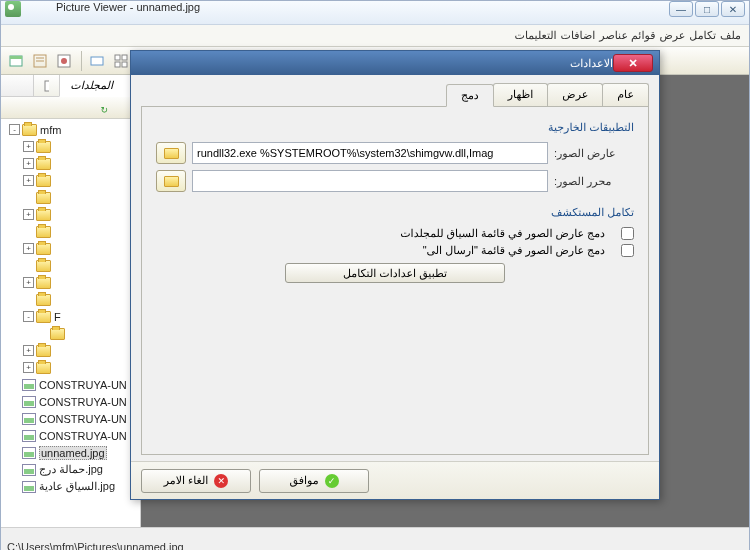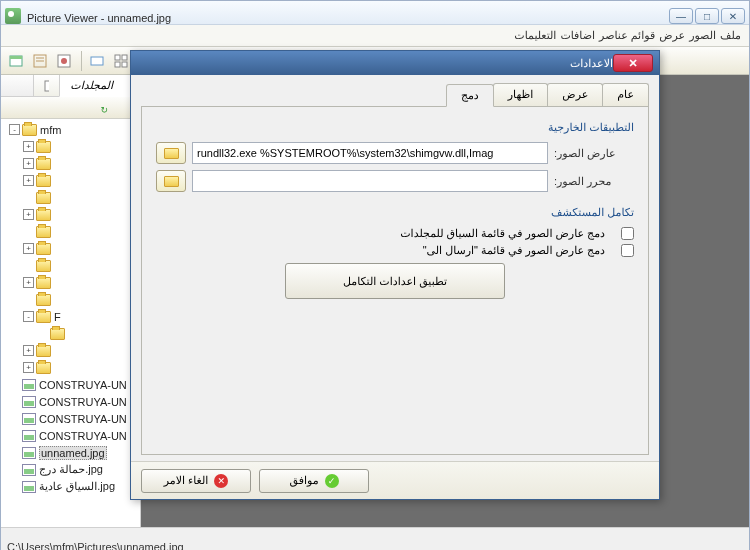--- a/index.html
+++ b/index.html
@@ -1,20 +1,20 @@
 <!DOCTYPE html>
 <html><head>
 <meta charset="utf-8">
 <style>
 * { box-sizing: border-box; margin: 0; padding: 0; font-family: Tahoma, Arial, sans-serif; font-size: 11px; }
 body { background: #fff; width: 750px; height: 550px; overflow: hidden; position: relative; }
 
 
 .main-window { width: 750px; height: 550px; border: 1px solid #a0b0c8; background: #f0f0f0; position: relative; }
-.titlebar { height: 24px; background: linear-gradient(#f7fbff,#e4edf7); border-bottom: 1px solid #c8d4e2; display: flex; align-items: flex-end; padding: 0 4px; }
+.titlebar { height: 24px; background: linear-gradient(#f7fbff,#e4edf7); border-bottom: 1px solid #c8d4e2; display: flex; align-items: flex-start; padding: 0 4px; gap: 29px; }
 .titlebar .app-icon { width: 16px; height: 16px; background: linear-gradient(#7fc97f,#5a9a5a); border-radius: 2px; margin-right: 6px; position:relative;}
 .titlebar .app-icon::after{content:"";position:absolute;top:3px;left:3px;width:6px;height:6px;border-radius:50%;background:#fff;}
 .titlebar .title { flex: 1; color: #2a2a2a; }
 .winctrls { display: flex; gap: 2px; }
 .winbtn { width: 24px; height: 16px; border: 1px solid #8fa9c9; border-radius: 3px; background: linear-gradient(#f7fbff,#dce6f1); display:flex;align-items:center;justify-content:center; color:#3a5a7a; font-size:10px;}
 
 
 .menubar { height: 22px; background: #f7f7f3; border-bottom: 1px solid #d0d0c8; display: flex; align-items: center; padding: 0 8px; direction: rtl; }
 .menubar span { margin-left: 4px; color: #333; }
 
@@ -59,21 +59,21 @@
 .group { margin-bottom: 14px; direction:rtl;}
 .group-title { color:#20508c; margin-bottom:8px; position:relative;}
 .group-title::after{content:"";position:absolute;left:0;top:50%;height:1px;background:#c0c0c0;}
 .field-row { display:flex; align-items:center; margin-bottom:6px; gap:6px;}
 .field-row .lbl{width:80px;color:#333;text-align:left;}
 .field-row input[type=text]{flex:1;height:22px;border:1px solid #a8b0bc;padding:0 4px;background:#fff;direction:ltr;}
 .browse-btn{width:30px;height:22px;border:1px solid #a8a080;border-radius:3px;background:linear-gradient(#fdfdf5,#f0ecc8);display:flex;align-items:center;justify-content:center;}
 .browse-btn .folder{width:15px;height:11px;background:linear-gradient(#fff2a8,#f0cc50);border:1px solid #d0a030;border-radius:1px;}
 .check-row{display:flex;align-items:center;gap:16px;margin-bottom:4px;}
 .check-row input{width:13px;height:13px;}
-.wide-btn{width:220px;height:36px;border:1px solid #9a9a90;border-radius:3px;background:linear-gradient(#fdfdfb,#e8e6da);margin:6px auto 0;display:block;}
+.wide-btn{width:220px;height:20px;border:1px solid #9a9a90;border-radius:3px;background:linear-gradient(#fdfdfb,#e8e6da);margin:6px auto 0;display:block;}
 .dlg-buttons{height:38px;border-top:1px solid #d0d0c8;display:flex;align-items:center;justify-content:flex-end;padding:0 10px;gap:8px;background:linear-gradient(#f6f6f0,#eceade);direction:rtl;}
 .dlg-btn{width:110px;height:24px;border:1px solid #9a9a90;border-radius:3px;background:linear-gradient(#fdfdfb,#e8e6da);display:flex;align-items:center;justify-content:center;gap:6px;}
 .ico-ok{width:14px;height:14px;border-radius:50%;background:#6c3;display:flex;align-items:center;justify-content:center;color:#fff;font-size:9px;}
 .ico-cancel{width:14px;height:14px;border-radius:50%;background:#d33;display:flex;align-items:center;justify-content:center;color:#fff;font-size:9px;}
 </style>
 </head>
 <body>
 
 <div class="main-window">
   <div class="titlebar">
@@ -81,21 +81,21 @@
     <div class="title">Picture Viewer - unnamed.jpg</div>
     <div class="winctrls">
       <div class="winbtn">—</div>
       <div class="winbtn">□</div>
       <div class="winbtn">✕</div>
     </div>
   </div>
 
   <div class="menubar">
     <span>ملف</span>
-    <span>الصور</span>
+    <span>تكامل</span>
     <span>عرض</span>
     <span>قوائم عناصر</span>
     <span>اضافات</span>
     <span>التعليمات</span>
   </div>
 
   <div class="toolbar">
     <div class="tbtn">
         <svg viewBox="0 0 16 16">
           <rect x="2" y="3" width="12" height="10" fill="#fff" stroke="#5a8"></rect>

